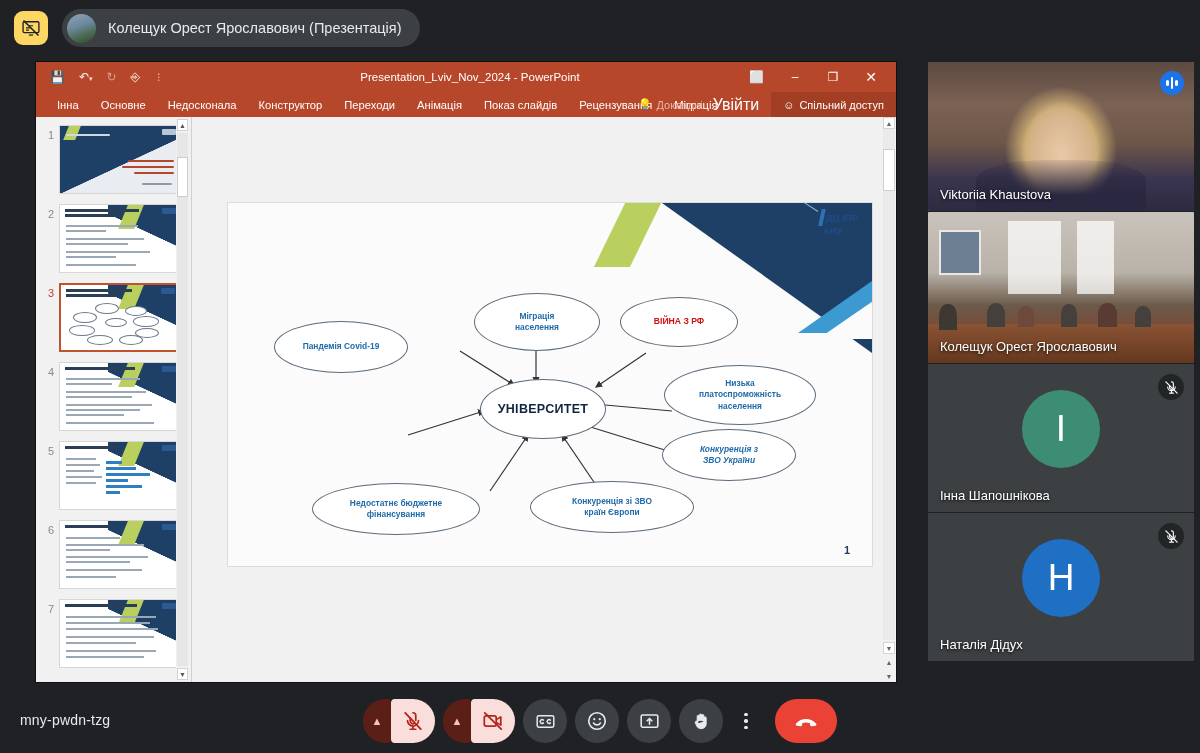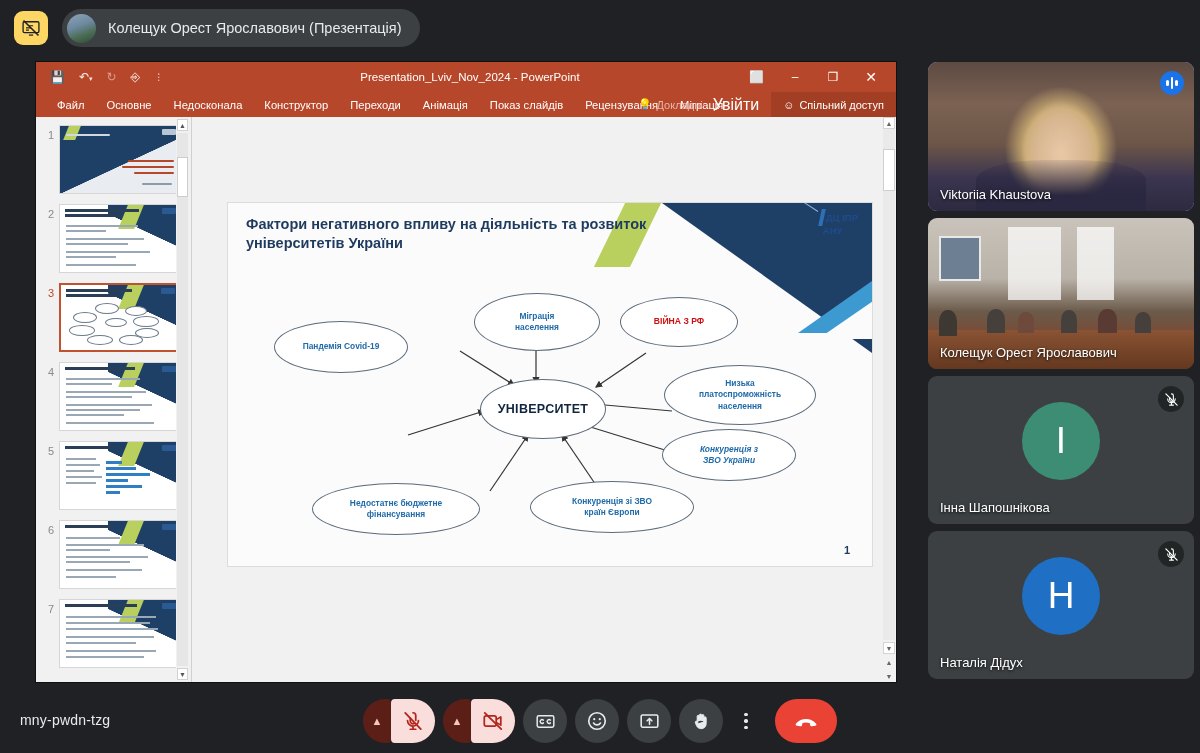--- a/index.html
+++ b/index.html
@@ -160,21 +160,21 @@
   svg.edges { position: absolute; inset: 0; width: 100%; height: 100%; }
 
   .stage-vscroll { position: absolute; right: 0; top: 0; bottom: 0; width: 14px; background: #f1f1f1; }
   .stage-vscroll .tr { position: absolute; left: 1px; right: 1px; top: 12px; bottom: 42px; background: #eaeaea; }
   .stage-vscroll .th { position: absolute; left: 1px; right: 1px; top: 32px; height: 42px; background: #fff; border: 1px solid #cfcfcf; }
   .stage-vscroll .ar { position: absolute; left: 1px; right: 1px; height: 12px; background: #fff; border: 1px solid #d4d4d4;
      display: flex; align-items: center; justify-content: center; font-size: 7px; color: #666; }
 
   
   .people { position: absolute; left: 928px; top: 62px; width: 266px; }
-  .tile { position: relative; width: 266px; border-radius: 9px; overflow: hidden; background: #3c4043; margin-bottom: 7px; }
+  .tile { position: relative; width: 266px; border-radius: 1px; overflow: hidden; background: #3c4043; margin-bottom: 1px; }
   .tile.video1 { height: 149px; outline: 2px solid #8ab4f8; outline-offset: -2px; }
   .tile.video2 { height: 151px; }
   .tile.avatarTile { height: 148px; }
   .tile-name {
     position: absolute; left: 12px; bottom: 9px; color: #fff; font-size: 13px;
     text-shadow: 0 1px 3px rgba(0,0,0,.85); z-index: 4;
   }
   .tile .mic-badge {
     position: absolute; right: 10px; top: 10px; width: 26px; height: 26px; border-radius: 50%;
     background: rgba(0,0,0,.42); display: flex; align-items: center; justify-content: center; z-index: 4;
@@ -274,21 +274,21 @@
       <div class="ppt-doc-title">Presentation_Lviv_Nov_2024 - PowerPoint</div>
       <div class="wincontrols">
         <div class="wc">⬜</div>
         <div class="wc">–</div>
         <div class="wc">❐</div>
         <div class="wc close">✕</div>
       </div>
     </div>
 
     <div class="ppt-ribbon">
-      <div class="tab">Файл</div>
+      <div class="tab">Інна</div>
       <div class="tab">Основне</div>
       <div class="tab">Недосконала</div>
       <div class="tab">Конструктор</div>
       <div class="tab">Переходи</div>
       <div class="tab">Анімація</div>
       <div class="tab">Показ слайдів</div>
       <div class="tab">Рецензування</div>
       <div class="tab">Міграція</div>
       <div class="ribbon-right">
         <div class="tellme">
@@ -448,21 +448,20 @@
           <div class="slide-deco-green"></div>
           <div class="slide-deco-cyan"></div>
           <div class="slide-deco-cyan2"></div>
           <div class="slide-deco-thin"></div>
 
           <div class="slide-logo">
             <span class="bluebar"></span><span>ДЦ ІПР</span><br>
             <span style="margin-left:3px">АНУ</span>
           </div>
 
-          <div class="slide-title">Фактори негативного впливу на діяльність та розвиток університетів України</div>
 
           <svg class="edges" viewBox="0 0 644 363">
             <defs>
               <marker id="ar" markerWidth="6" markerHeight="6" refX="5" refY="3" orient="auto">
                 <path d="M0,0 L6,3 L0,6 z" fill="#333"></path>
               </marker>
             </defs>
             <line x1="308" y1="148" x2="308" y2="180" stroke="#333" stroke-width="1.2" marker-end="url(#ar)"></line>
             <line x1="232" y1="148" x2="286" y2="182" stroke="#333" stroke-width="1.2" marker-end="url(#ar)"></line>
             <line x1="180" y1="232" x2="256" y2="208" stroke="#333" stroke-width="1.2" marker-end="url(#ar)"></line>

